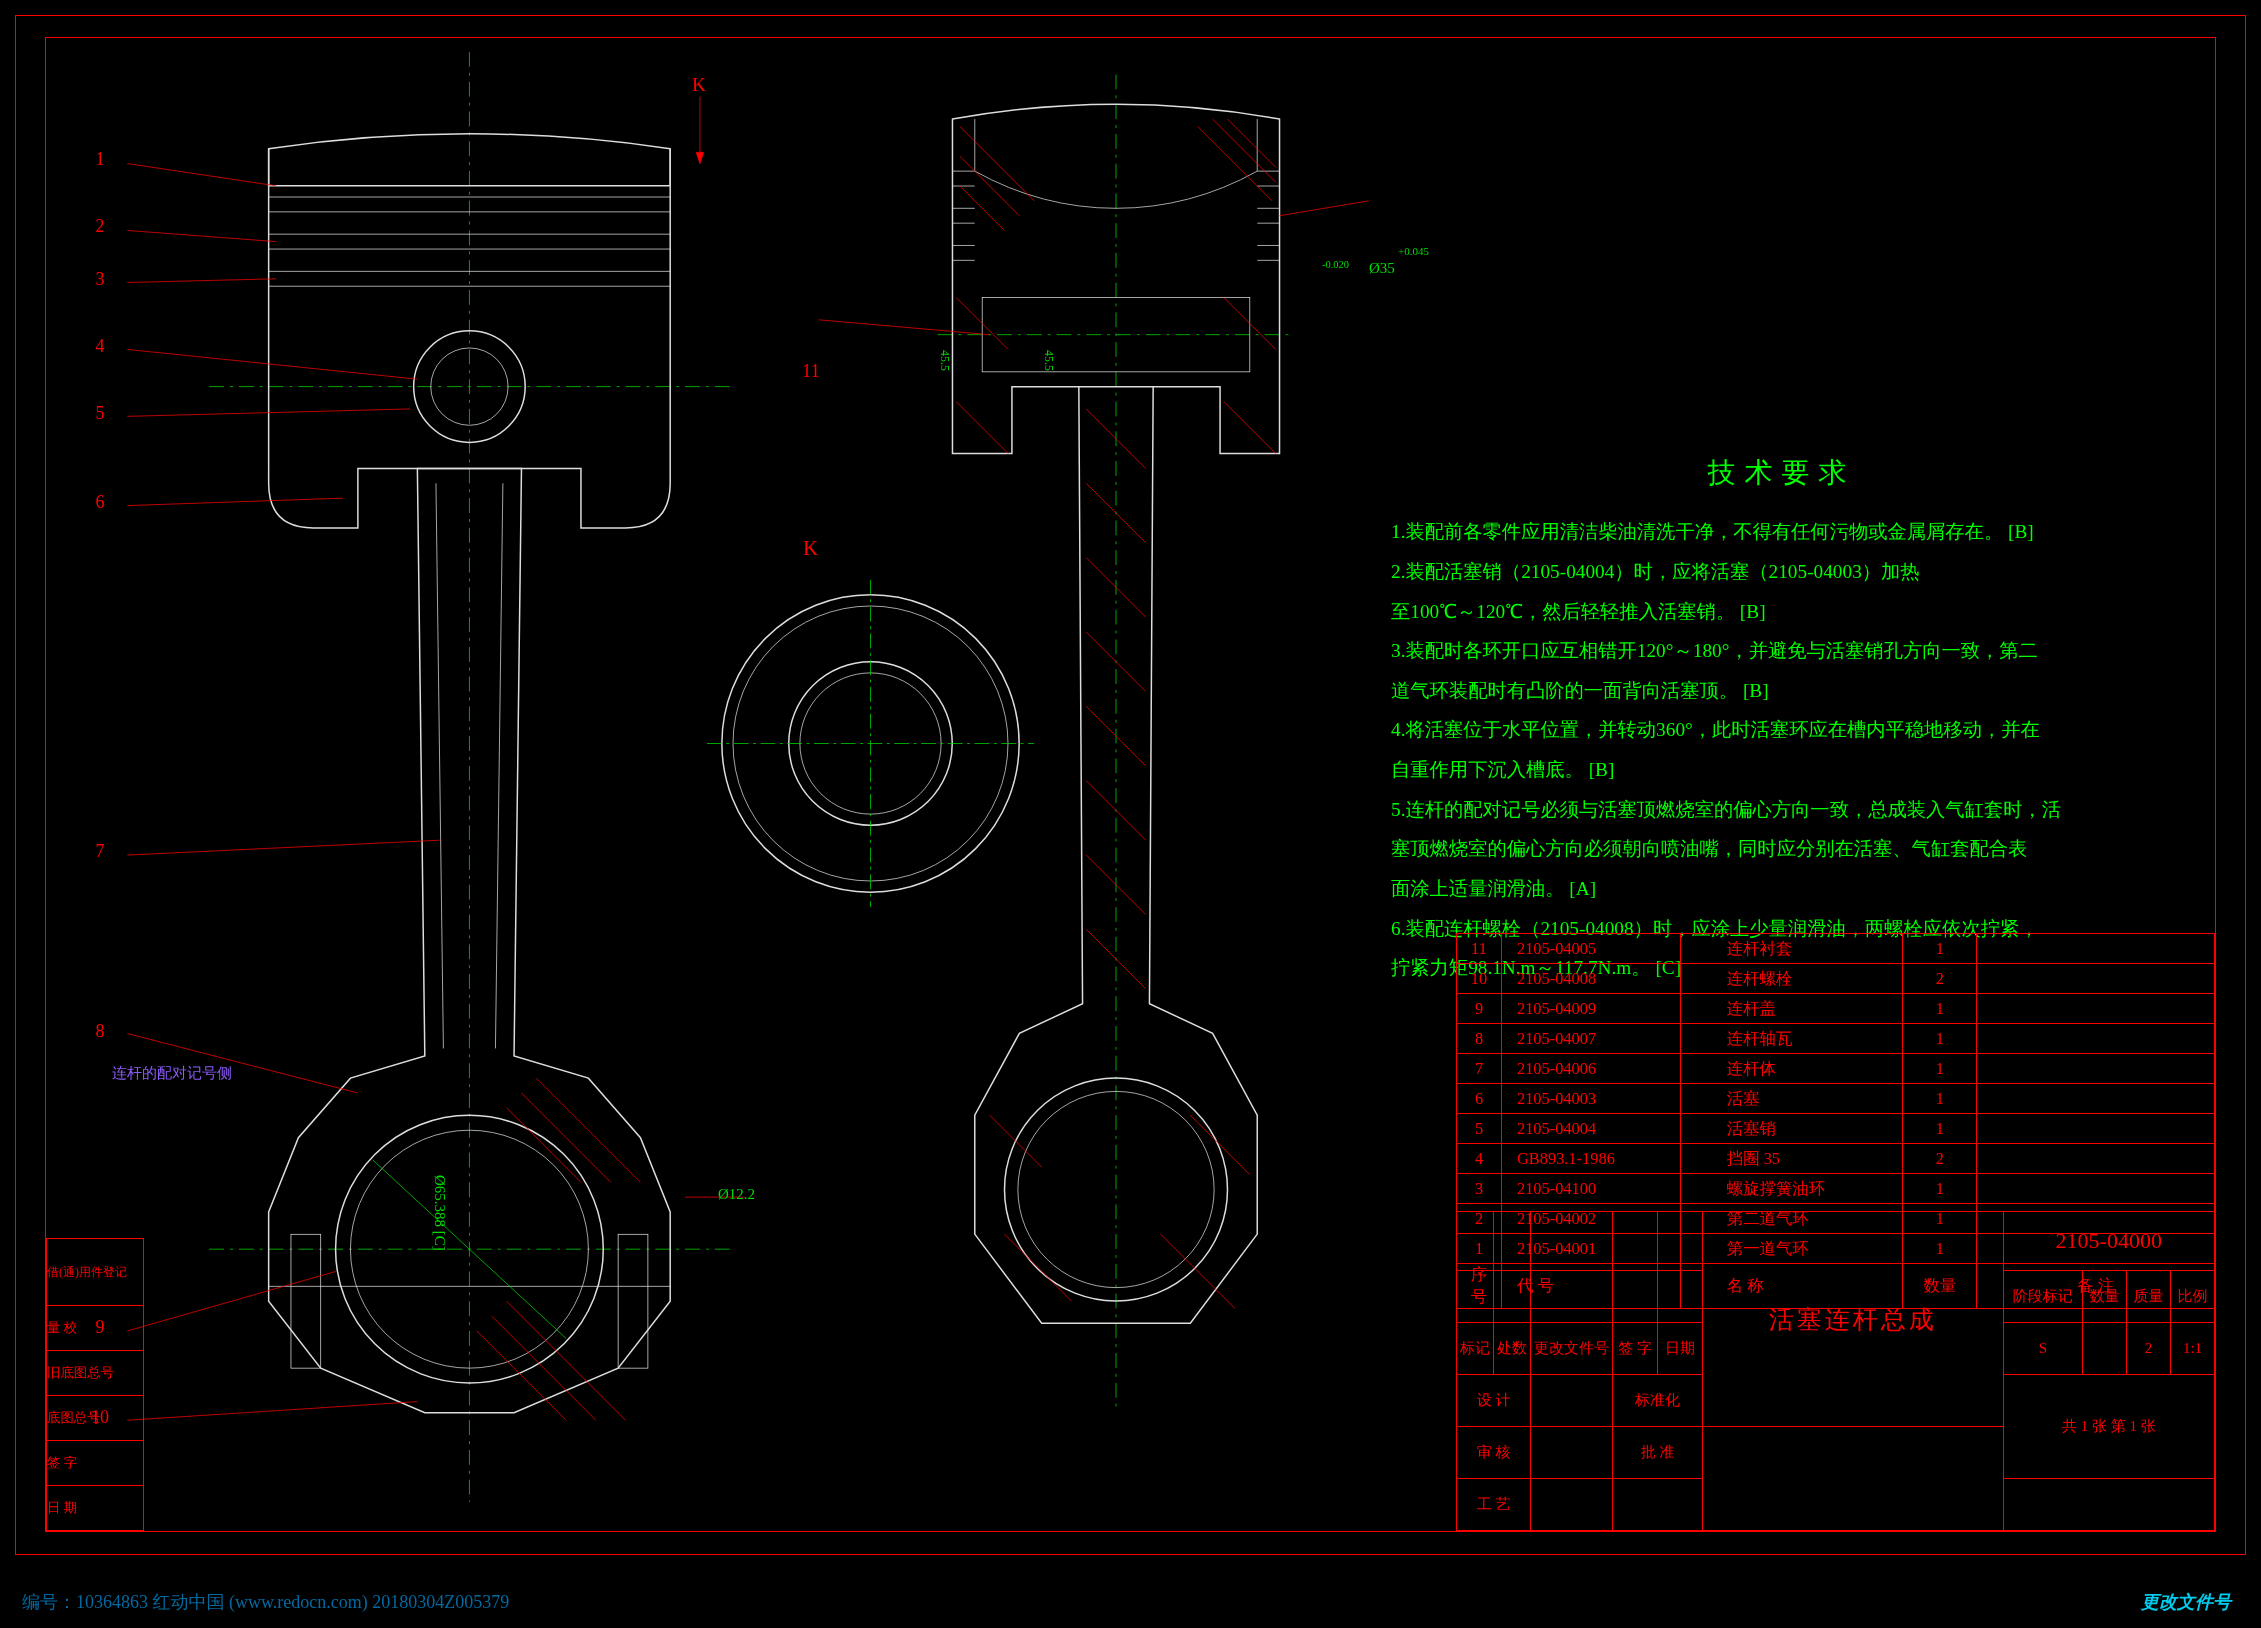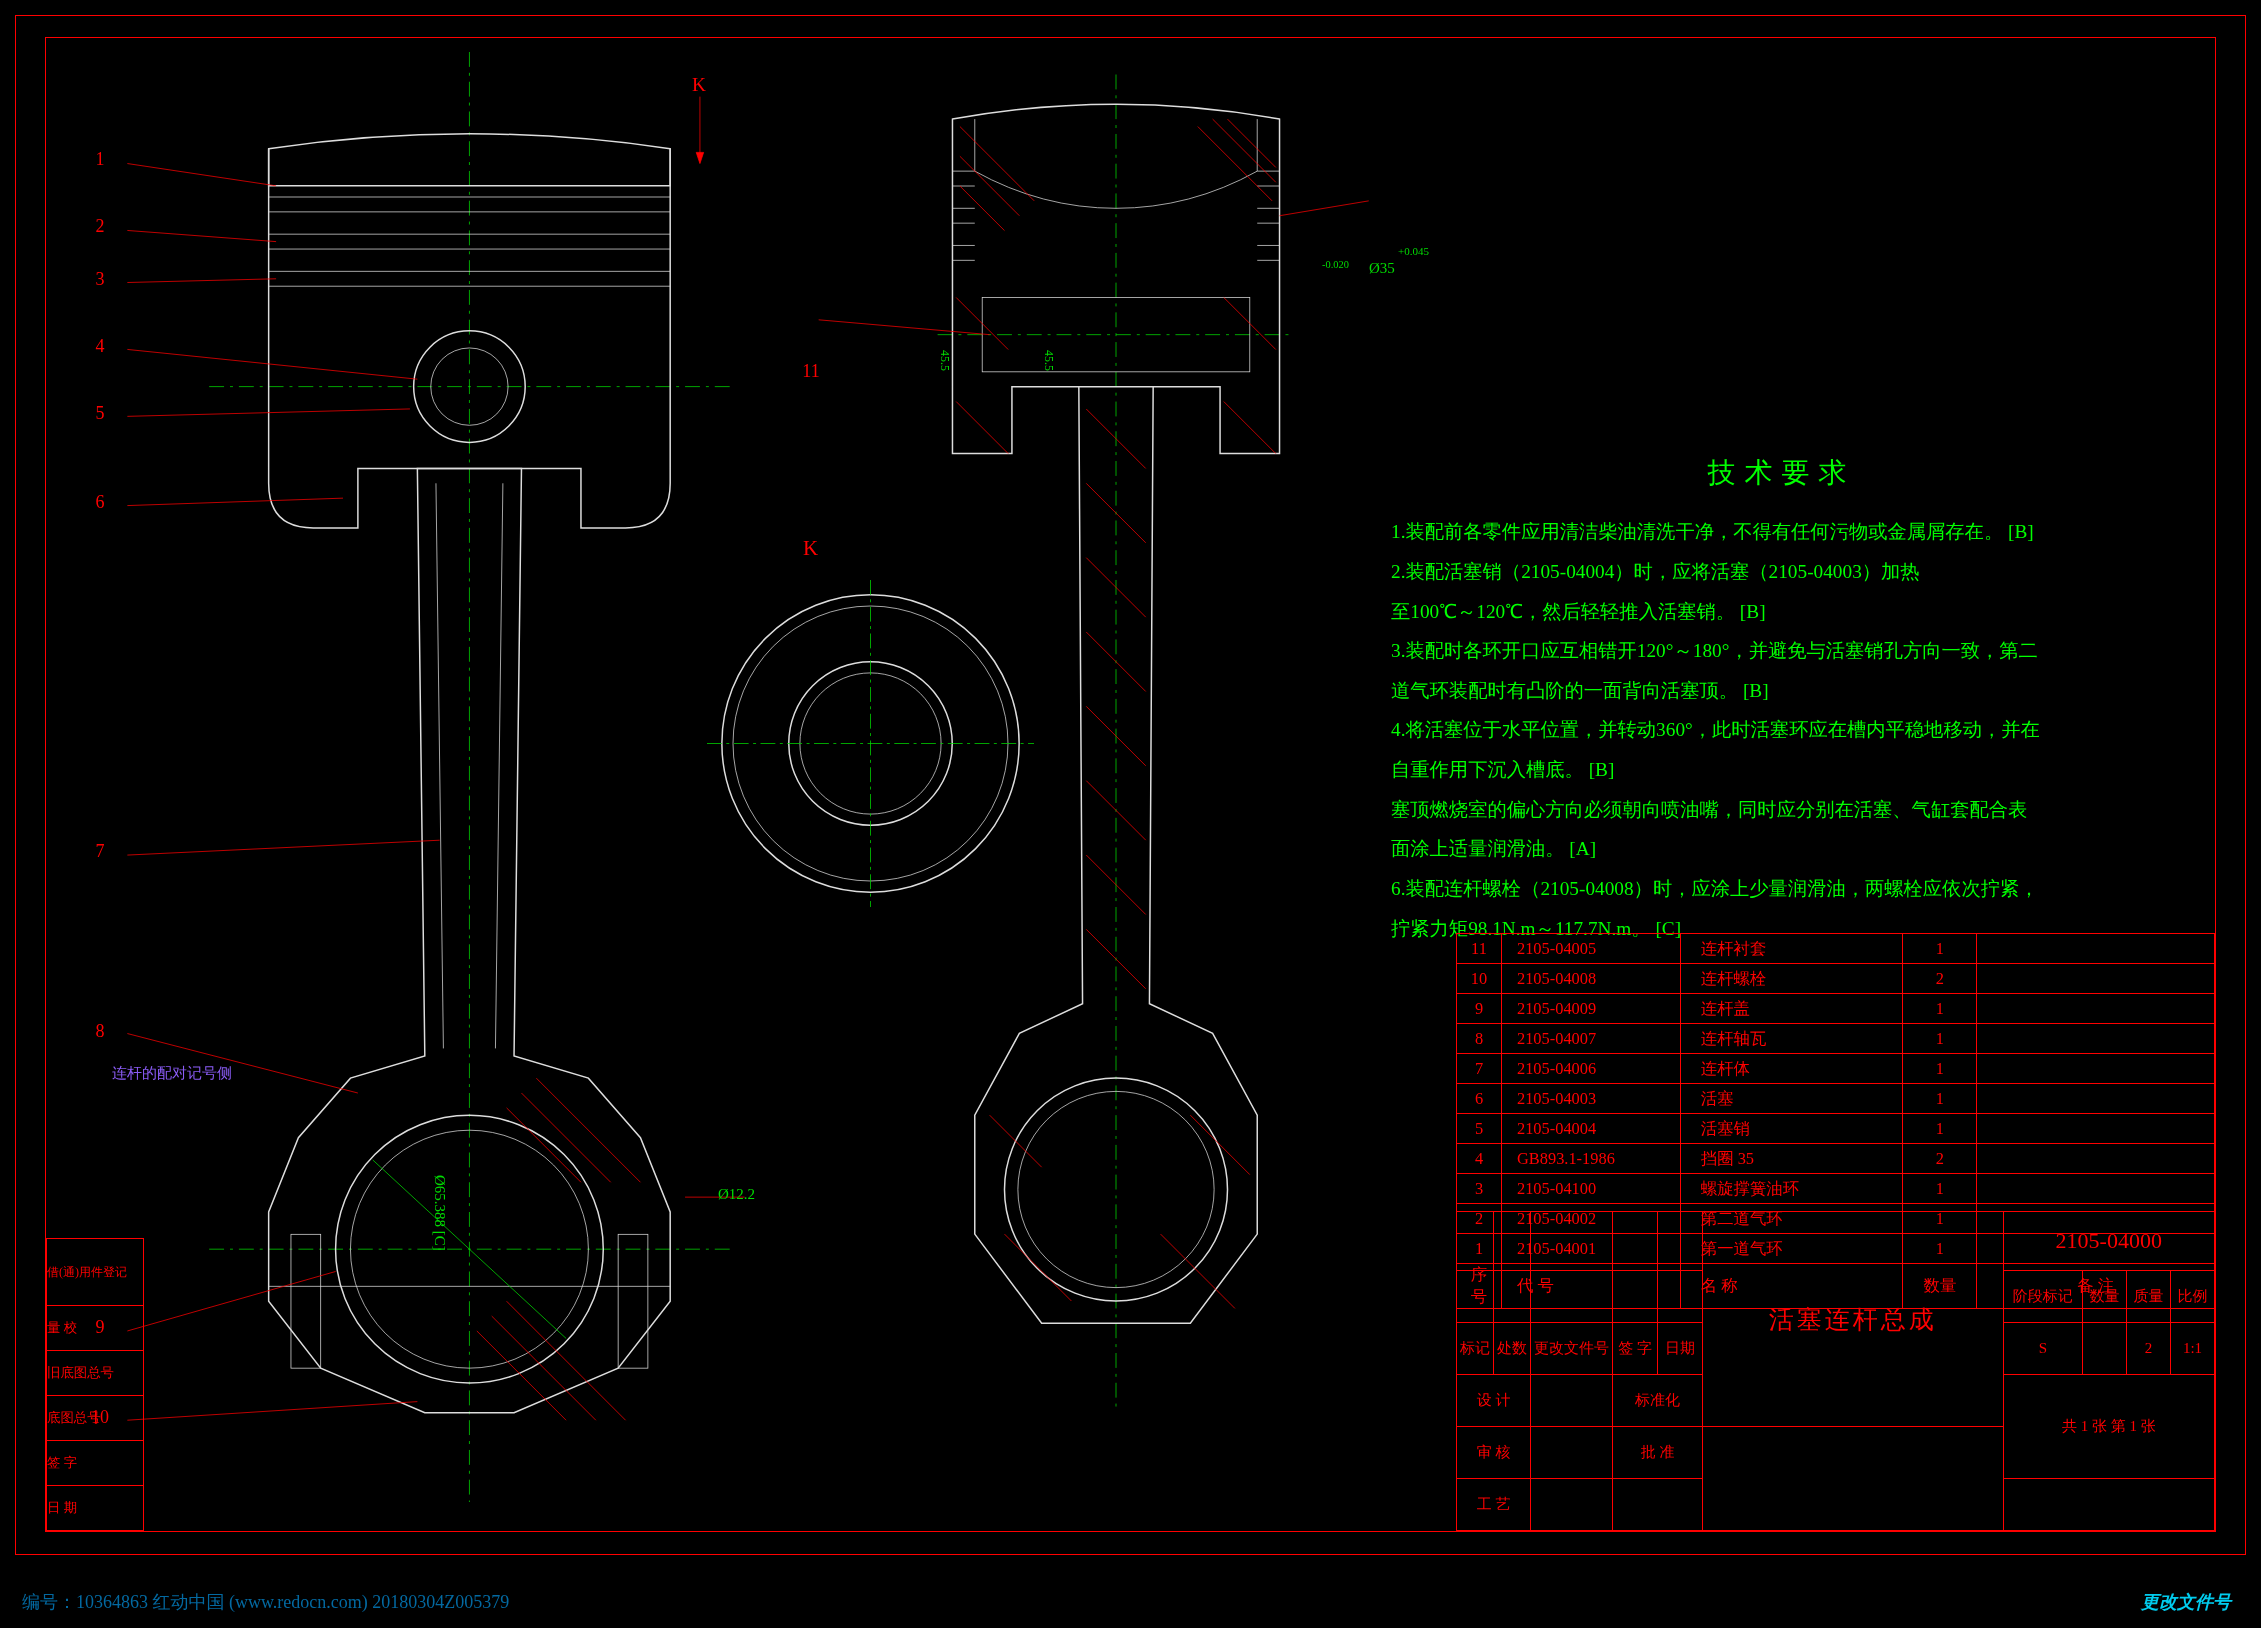--- a/index.html
+++ b/index.html
@@ -17,21 +17,21 @@
 .tech{position:absolute;left:1391px;top:446px;width:781px;color:#0f0;font-size:19.3px;line-height:1.9}
 .tech h3{text-align:center;font-size:28px;font-weight:normal;letter-spacing:9px;margin-bottom:15px}
 .tech p{text-indent:-1.5em;padding-left:1.5em;margin-bottom:3px}
 
 
 .bom{position:absolute;right:46px;bottom:320px;width:759px;border-collapse:collapse}
 .bom td{border:0.7px solid #f00;color:#f00;font-size:16.4px;height:30px;padding:0 6px;text-align:center}
 .bom .hdr td{color:#f00;height:33px}
 .bom td:nth-child(1){width:45px}
 .bom td:nth-child(2){width:179px;text-align:left;padding-left:15px}
-.bom td:nth-child(3){width:223px;text-align:left;padding-left:20px}
+.bom td:nth-child(3){width:223px;text-align:left;padding-left:46px}
 .bom td:nth-child(4){width:74px}
 .bom td:nth-child(5){width:238px}
 
 
 .titleblock{position:absolute;right:46px;bottom:98px;width:759px;border-collapse:collapse}
 .titleblock td{border:0.7px solid #f00;color:#f00;font-size:15px;height:33px;text-align:center;padding:16px 3px}
 .title-main{font-size:25px!important;letter-spacing:3px;color:#f00}
 .title-num{font-size:22px!important}
 
 
@@ -218,20 +218,21 @@
 
   <div class="tech">
     <h3>技术要求</h3>
     <p>1.装配前各零件应用清洁柴油清洗干净，不得有任何污物或金属屑存在。 [B]</p>
     <p>2.装配活塞销（2105-04004）时，应将活塞（2105-04003）加热</p>
     <p>  至100℃～120℃，然后轻轻推入活塞销。 [B]</p>
     <p>3.装配时各环开口应互相错开120°～180°，并避免与活塞销孔方向一致，第二</p>
     <p>  道气环装配时有凸阶的一面背向活塞顶。 [B]</p>
     <p>4.将活塞位于水平位置，并转动360°，此时活塞环应在槽内平稳地移动，并在</p>
     <p>  自重作用下沉入槽底。 [B]</p>
+    <p>5.连杆的配对记号必须与活塞顶燃烧室的偏心方向一致，总成装入气缸套时，活</p>
     <p>  塞顶燃烧室的偏心方向必须朝向喷油嘴，同时应分别在活塞、气缸套配合表</p>
     <p>  面涂上适量润滑油。 [A]</p>
     <p>6.装配连杆螺栓（2105-04008）时，应涂上少量润滑油，两螺栓应依次拧紧，</p>
     <p>  拧紧力矩98.1N.m～117.7N.m。 [C]</p>
   </div>
 
   <table class="bom">
     <tbody id="bom-body">
         <tr>
           <td>11</td>

